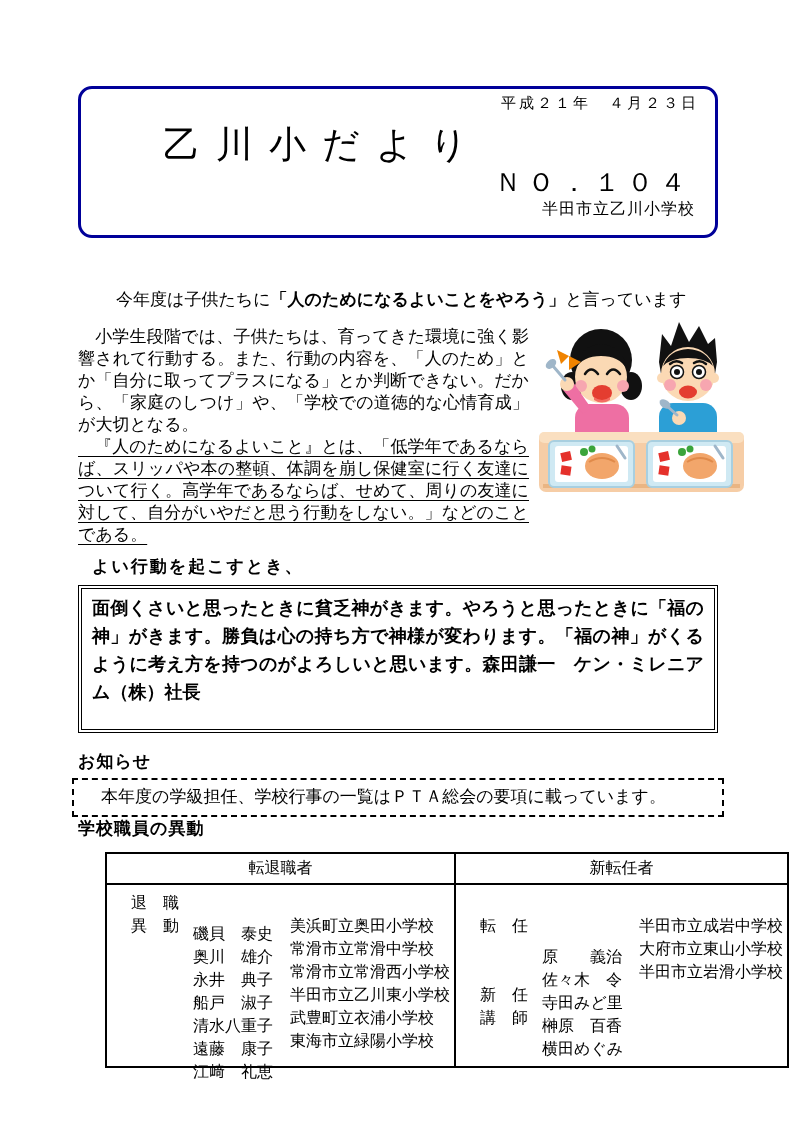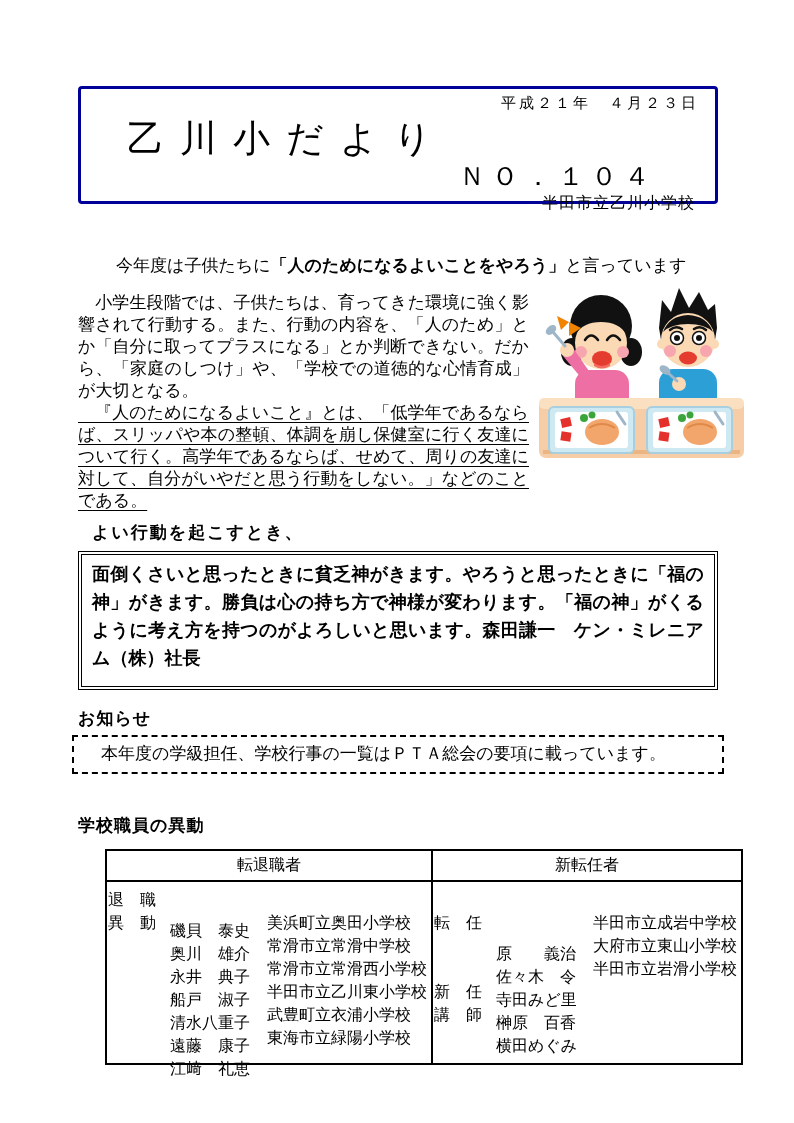--- a/index.html
+++ b/index.html
@@ -7,65 +7,65 @@
   body {
     width:794px; height:1123px; margin:0 auto; position:relative;
     font-family:"Liberation Serif","DejaVu Serif",serif; color:#000;
     overflow:hidden;
   }
   .page { padding:86px 60px 0 60px; }
   .content { margin-left:18px; width:640px; }
 
   
   .masthead {
-    border:3px solid #000099; border-radius:4px;
-    height:118px; padding-top:5px;
+    border:3px solid #000099; border-radius:14px;
+    height:152px; padding-top:5px;padding-left:36px;
   }
   .m-date { text-align:right; padding-right:16px; font-size:15px; letter-spacing:3px; }
-  .m-title { font-size:37px; padding-left:46px; letter-spacing:16px; line-height:44px; margin-top:4px; white-space:nowrap; }
+  .m-title { font-size:37px; padding-left:46px; letter-spacing:16px; line-height:44px; margin-top:10px; white-space:nowrap; }
   .m-issue { font-size:26px; padding-left:378px; letter-spacing:7px; line-height:32px; white-space:nowrap; }
   .m-school { text-align:right; padding-right:20px; font-size:16px; letter-spacing:1px; }
 
   
   .lead { margin-top:50px; padding-left:38px; font-size:17px; white-space:nowrap; }
   .lead .b { font-weight:bold; }
 
   
   .main-block { margin-top:15px; font-size:17px; line-height:22px; }
   .illus { float:right; width:205px; height:196px; margin:-12px -26px 4px 10px; }
   .para { text-align:justify; }
   .u { text-decoration:underline; text-underline-offset:4px; }
   .p3 { font-family:"Liberation Sans","DejaVu Sans",sans-serif; font-weight:bold;
         padding-left:14px; margin-top:10px; letter-spacing:2px; }
 
   
   .quote {
-    clear:both; border:4px double #000; margin-top:7px; padding:5px 10px 14px 10px;
+    clear:both; border:4px double #000; margin-top:7px; padding:5px 10px 23px 10px;
     font-weight:bold; font-size:18px; line-height:28px; text-align:justify;
   }
 
   
   .section {
     font-family:"Liberation Sans","DejaVu Sans",sans-serif;
     font-size:17px; font-weight:bold; letter-spacing:1px;
   }
   .sec-notice { margin-top:17px; }
-  .sec-staff  { margin-top:40px; }
+  .sec-staff  { }
 
   
   .dashed {
     border:2px dashed #000; margin:5px -6px 0 -6px; padding:4px 10px 6px 10px;
     font-size:17px; line-height:25px; text-align:justify;
   }
 
   
   table.staff { border-collapse:collapse; margin:12px 0 0 27px; table-layout:fixed; }
   table.staff th, table.staff td { border:2px solid #000; }
   table.staff th { font-weight:normal; height:31px; font-size:16px; text-align:center; }
-  table.staff td { vertical-align:top; padding:8px 4px 12px 1px; height:168px; }
+  table.staff td { vertical-align:top; padding:8px 4px 12px 24px; height:168px; }
   td.c-left  { width:300px; }
   td.c-right { width:285px; }
   .trow { display:flex; height:23px; font-size:16px; white-space:nowrap; overflow:visible; }
   .trow .role { width:62px; flex:none; }
   .trow .name { width:97px; flex:none;margin-top:31px; }
   .trow .sch  { flex:none; }
 </style>
 </head>
 <body>
 

